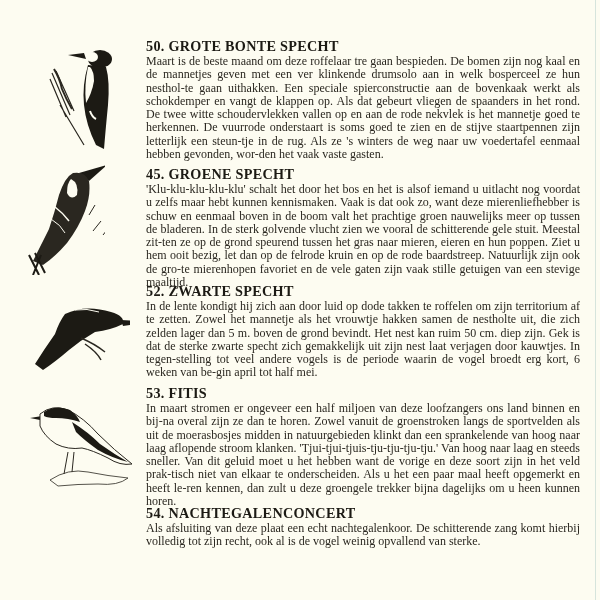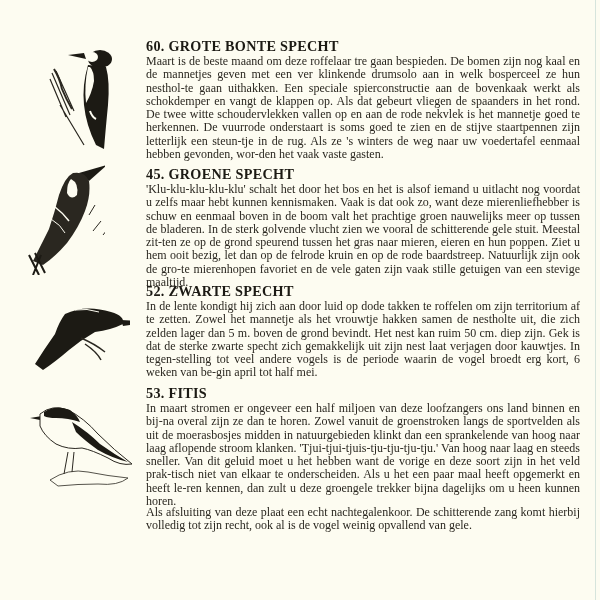--- a/index.html
+++ b/index.html
@@ -108,34 +108,35 @@
     <path d="M2 26 L14 24 L12 28 Z" fill="#1c1a14"></path>
     <path d="M12 22 Q24 12 40 18 Q56 26 70 42 Q86 58 104 72 Q92 74 80 66 Q64 58 54 56 Q40 58 28 52 Q16 44 12 34 Z" fill="#fdfcf1" stroke="#2a2720" stroke-width="1"></path>
     <path d="M16 20 Q28 12 42 18 Q50 24 52 30 Q40 26 28 26 Q20 26 16 24 Z" fill="#1c1a14"></path>
     <path d="M44 30 Q60 40 72 52 Q86 62 100 70 Q84 66 70 58 Q56 48 48 40 Z" fill="#1c1a14"></path>
     <path d="M22 88 Q40 76 60 80 Q80 84 100 86 Q90 94 70 92 Q50 92 30 94 Z" fill="none" stroke="#2a2720" stroke-width="0.8"></path>
     <path d="M40 60 L36 82 M46 60 L44 80" stroke="#2a2720" stroke-width="1" fill="none"></path>
   </svg>
 </div>
 
 <div class="section" id="s50">
-  <h2 class="heading">60. GROTE BONTE SPECHT</h2>
+  <h2 class="heading">50. GROTE BONTE SPECHT</h2>
   <p class="body-text">Maart is de beste maand om deze roffelaar tre gaan bespieden. De bomen zijn nog kaal en de mannetjes geven met een ver klinkende drumsolo aan in welk bosperceel ze hun nesthol-te gaan uithakken. Een speciale spierconstructie aan de bovenkaak werkt als schokdemper en vangt de klappen op. Als dat gebeurt vliegen de spaanders in het rond. De twee witte schoudervlekken vallen op en aan de rode nekvlek is het mannetje goed te herkennen. De vuurrode onderstaart is soms goed te zien en de stijve staartpennen zijn letterlijk een steun-tje in de rug. Als ze 's winters de weg naar uw voedertafel eenmaal hebben gevonden, wor-den het vaak vaste gasten.</p>
 </div>
 
 <div class="section" id="s51">
   <h2 class="heading">45. GROENE SPECHT</h2>
   <p class="body-text">'Klu-klu-klu-klu-klu' schalt het door het bos en het is alsof iemand u uitlacht nog voordat u zelfs maar hebt kunnen kennismaken. Vaak is dat ook zo, want deze mierenliefhebber is schuw en eenmaal boven in de boom valt het prachtige groen nauwelijks meer op tussen de bladeren. In de sterk golvende vlucht zien we vooral de schitterende gele stuit. Meestal zit-ten ze op de grond speurend tussen het gras naar mieren, eieren en hun poppen. Ziet u hem ooit bezig, let dan op de felrode kruin en op de rode baardstreep. Natuurlijk zijn ook de gro-te mierenhopen favoriet en de vele gaten zijn vaak stille getuigen van een stevige maaltijd.</p>
 </div>
 
 <div class="section" id="s52">
   <h2 class="heading">52. ZWARTE SPECHT</h2>
   <p class="body-text">In de lente kondigt hij zich aan door luid op dode takken te roffelen om zijn territorium af te zetten. Zowel het mannetje als het vrouwtje hakken samen de nestholte uit, die zich zelden lager dan 5 m. boven de grond bevindt. Het nest kan ruim 50 cm. diep zijn. Gek is dat de sterke zwarte specht zich gemakkelijk uit zijn nest laat verjagen door kauwtjes. In tegen-stelling tot veel andere vogels is de periode waarin de vogel broedt erg kort, 6 weken van be-gin april tot half mei.</p>
 </div>
 
 <div class="section" id="s53">
   <h2 class="heading">53. FITIS</h2>
   <p class="body-text">In maart stromen er ongeveer een half miljoen van deze loofzangers ons land binnen en bij-na overal zijn ze dan te horen. Zowel vanuit de groenstroken langs de sportvelden als uit de moerasbosjes midden in natuurgebieden klinkt dan een sprankelende van hoog naar laag aflopende stroom klanken. 'Tjui-tjui-tjuis-tju-tju-tju-tju.' Van hoog naar laag en steeds sneller. Van dit geluid moet u het hebben want de vorige en deze soort zijn in het veld prak-tisch niet van elkaar te onderscheiden. Als u het een paar maal heeft opgemerkt en heeft le-ren kennen, dan zult u deze groengele trekker bijna dagelijks om u heen kunnen horen.</p>
 </div>
 
 <div class="section" id="s54">
-  <p class="body-text">Als afsluiting van deze plaat een echt nachtegalenkoor. De schitterende zang komt hierbij volledig tot zijn recht, ook al is de vogel weinig opvallend van gele.</p>
+  <h2 class="heading">54. NACHTEGALENCONCERT</h2>
+  <p class="body-text">Als afsluiting van deze plaat een echt nachtegalenkoor. De schitterende zang komt hierbij volledig tot zijn recht, ook al is de vogel weinig opvallend van sterke.</p>
 </div>
 
 </body></html>

